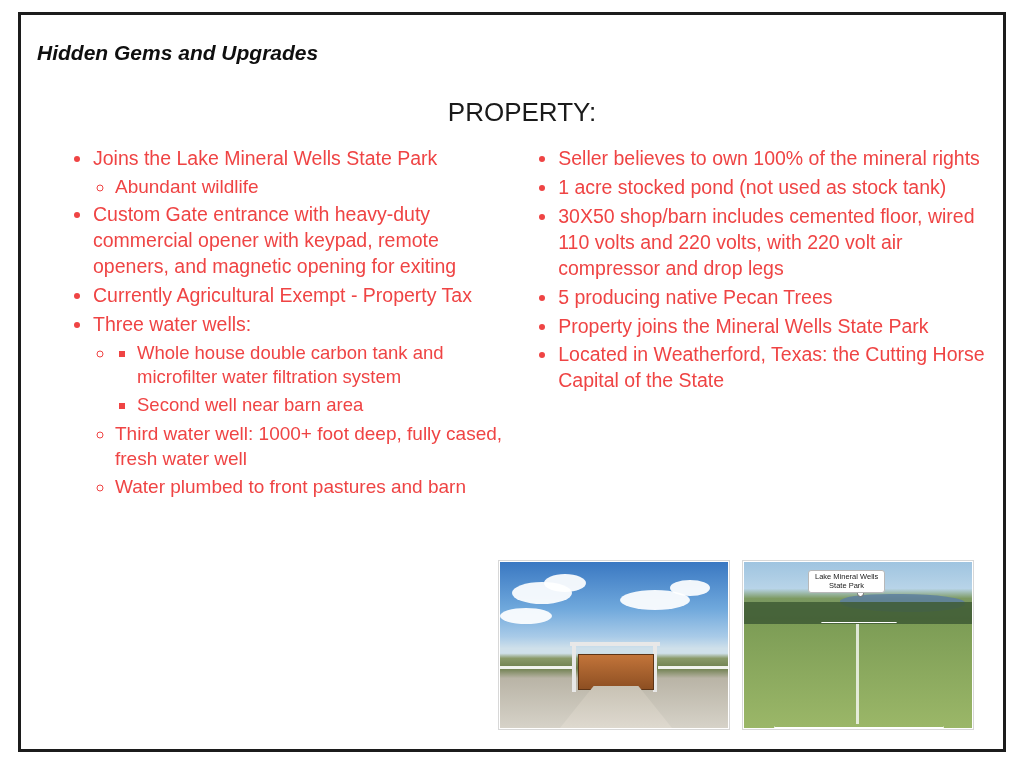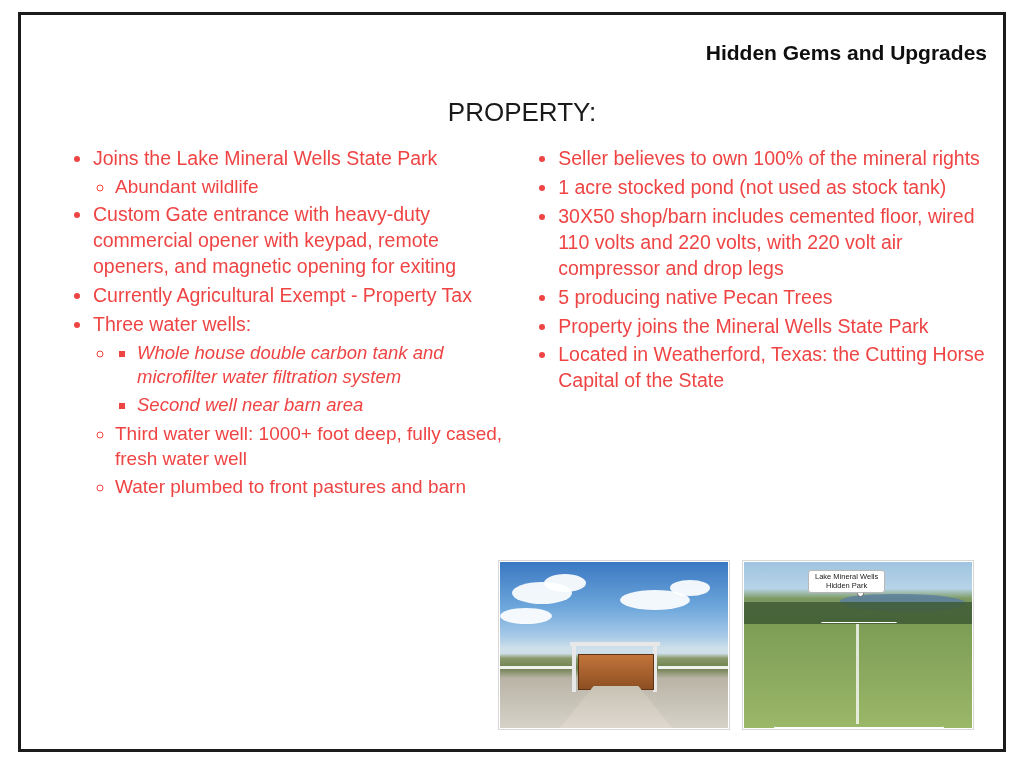--- a/index.html
+++ b/index.html
@@ -43,25 +43,26 @@
     font-size: 35px;
     font-weight: bold;
     letter-spacing: 0.2px;
     color: #0f0f0f;
     padding: 12px 0 8px 0;
     margin: 0 120px;
     border-bottom: 2px solid #2a2a2a;
     line-height: 1.1;
   }
   .subtitle {
-    text-align: right;
+    text-align: left;
     font-size: 21px;
     font-weight: bold;
     color: #0f0f0f;
     margin-top: 14px;
+    font-style: italic;
   }
   .section-heading {
     font-size: 26px;
     color: #1a1a1a;
     margin: 32px 0 0 20px;
     font-weight: normal;
     text-align: center;
   }
   .columns {
     display: flex;
@@ -81,21 +82,20 @@
     list-style-type: disc;
   }
   ul ul {
     list-style-type: circle;
     padding-left: 22px;
     margin-top: 2px;
   }
   ul ul ul {
     list-style-type: square;
     padding-left: 22px;
-    font-style: italic;
   }
   li {
     font-size: 19.5px;
     line-height: 1.33;
     color: #ef4444;
     margin-bottom: 3px;
   }
   ul ul > li { font-size: 19px; }
   ul ul ul > li { font-size: 18.5px; }
 
@@ -328,19 +328,19 @@
         </div>
         <div class="photo ph2">
           <div class="lake"></div>
           <div class="treeline"></div>
           <div class="field"></div>
           <div class="boundary"></div>
           <div class="drive2"></div>
           <div class="pinline"></div>
           <div class="pin"></div>
           <div class="label">Lake Mineral Wells
-Hidden Park</div>
+State Park</div>
         </div>
       </div>
 
     </div>
   </div>
 </div>
 
 </body></html>

